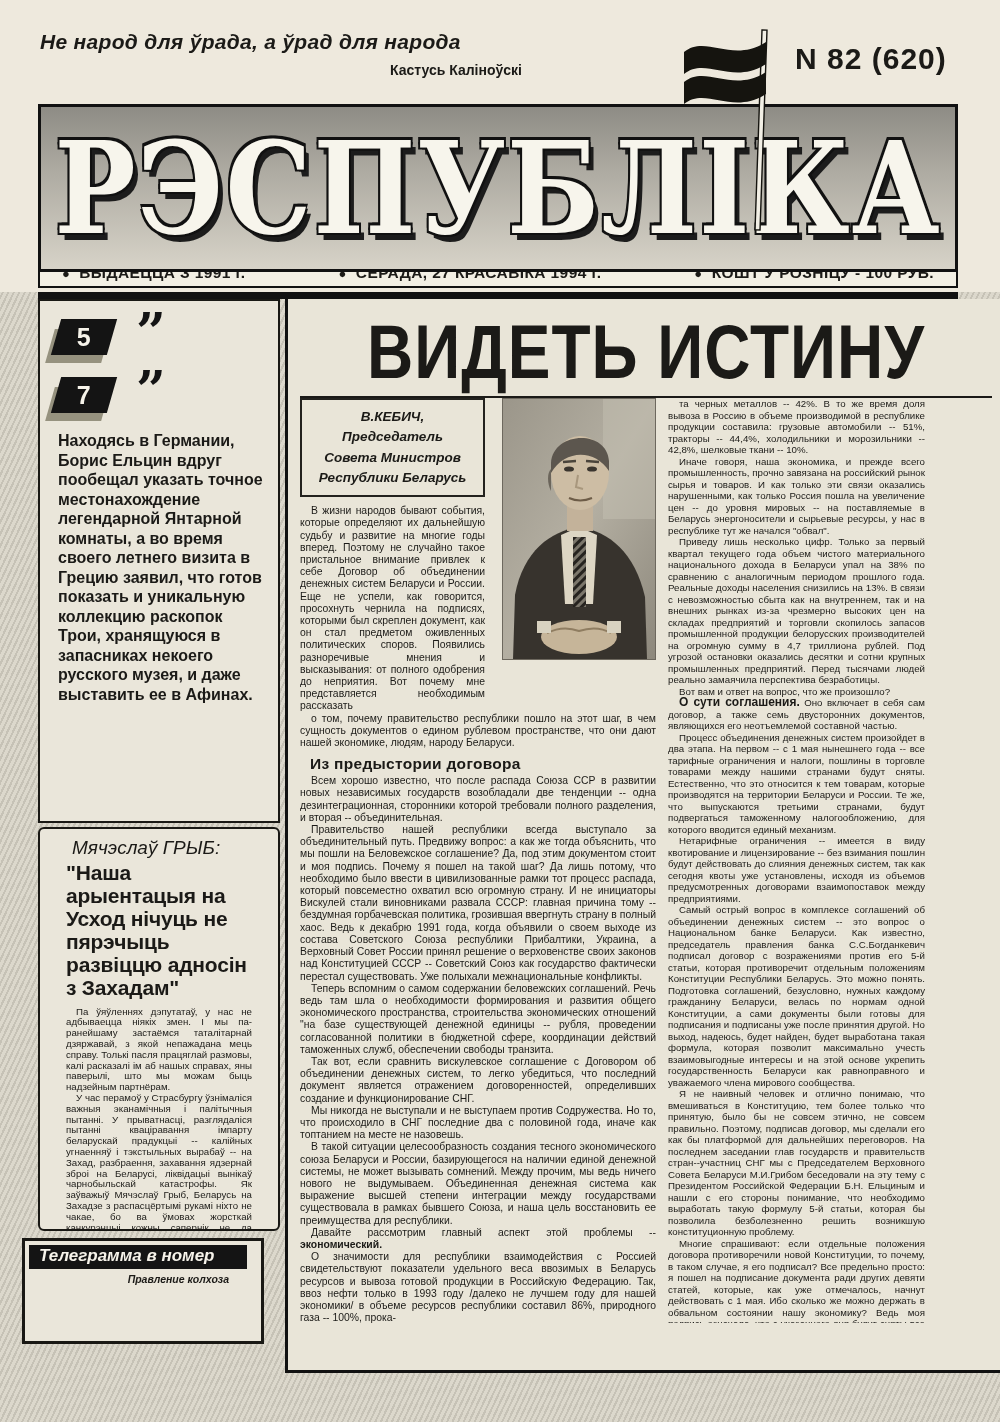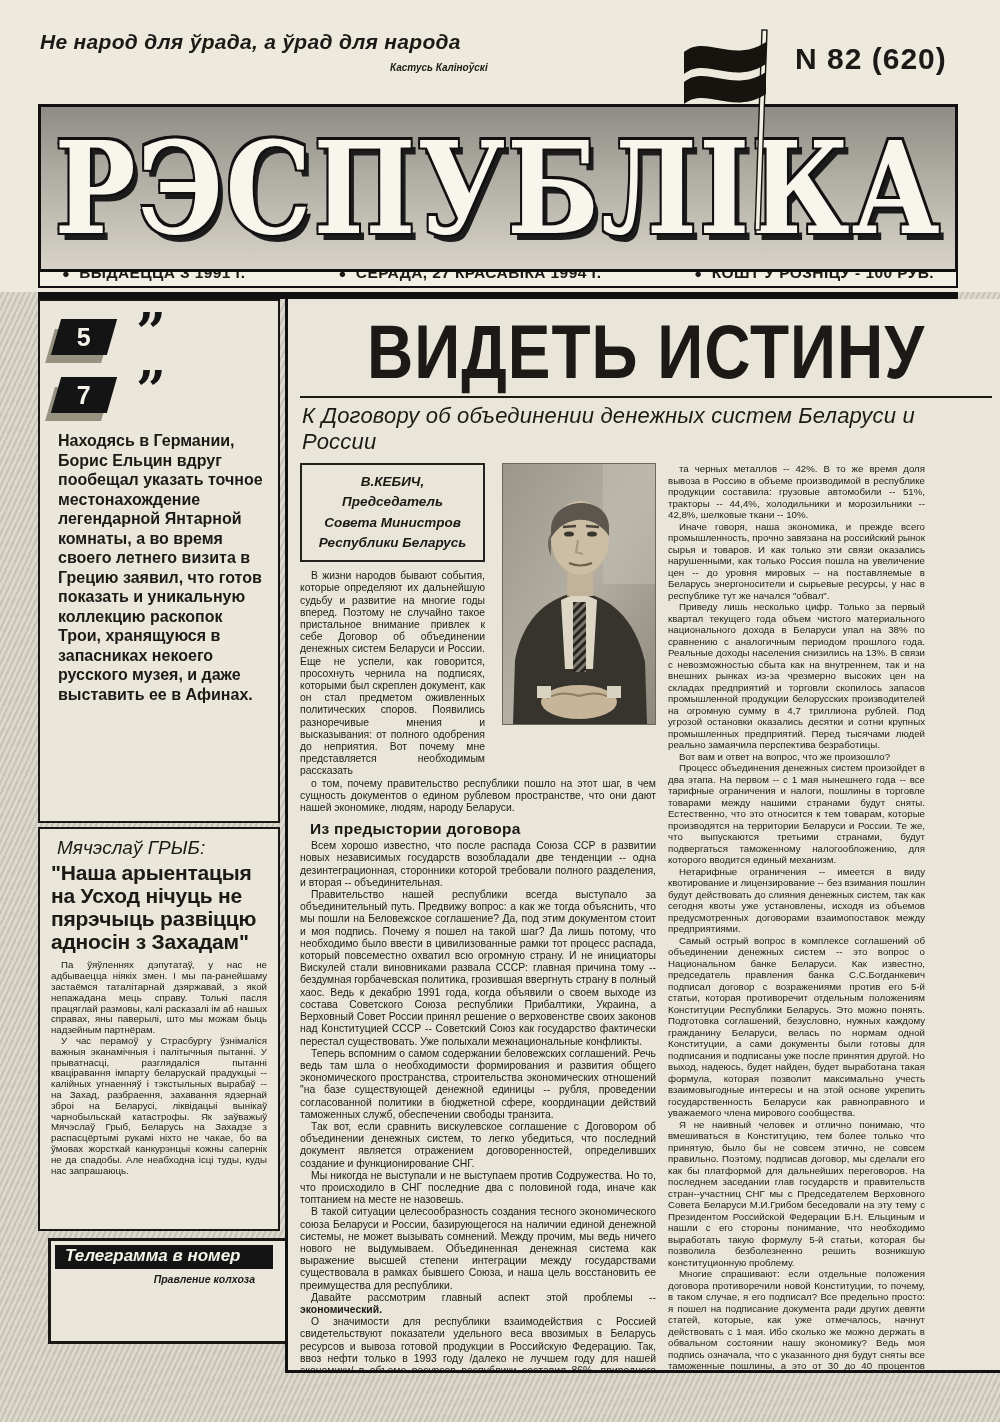--- a/index.html
+++ b/index.html
@@ -7,21 +7,21 @@
     position:relative;width:1000px;height:1422px;overflow:hidden;
     background:repeating-linear-gradient(115deg,#c6c2b6 0px,#c6c2b6 2px,#dcd8cc 2px,#dcd8cc 5px);
     font-family:"Liberation Sans",sans-serif;color:#1b1a17;
     -webkit-font-smoothing:antialiased;
   }
   .abs{position:absolute;}
 
   
   .top-strip{left:0;top:0;width:1000px;height:292px;background:#eee9dd;}
   .motto{left:40px;top:30px;font-size:21px;font-weight:bold;font-style:italic;letter-spacing:.3px;}
-  .motto-author{left:390px;top:62px;font-size:10px;font-weight:bold;font-style:italic;}
+  .motto-author{left:390px;top:62px;font-size:14px;font-weight:bold;}
   .issue-number{left:795px;top:42px;font-size:30px;font-weight:bold;letter-spacing:1px;}
 
   .masthead-box{
     left:38px;top:104px;width:920px;height:168px;box-sizing:border-box;
     border:3px solid #111;display:flex;align-items:center;justify-content:center;
     background:linear-gradient(180deg,#8e8c85 0%,#aeaba2 40%,#d7d3c8 100%);
     z-index:1;
   }
   .masthead-title{
     position:relative;z-index:4;
@@ -47,27 +47,27 @@
   .side-box{box-sizing:border-box;background:#eae6da;border:2px solid #191814;overflow:hidden;}
   .quote-box{left:38px;top:299px;width:242px;height:524px;padding:14px 14px 8px 14px;}
   .badge-row{position:relative;height:48px;margin-bottom:10px;}
   .badge-shadow{position:absolute;left:-4px;top:14px;width:56px;height:34px;background:#96927f;transform:skewX(-16deg);}
   .page-badge{position:absolute;left:2px;top:4px;width:56px;height:36px;background:#141414;transform:skewX(-16deg);
     display:flex;align-items:center;justify-content:center;}
   .page-badge span{transform:skewX(16deg);color:#f6f3ea;font-size:25px;font-weight:bold;}
   .quote-glyph{position:absolute;left:82px;top:-14px;font-family:"DejaVu Serif",serif;font-weight:bold;font-size:52px;color:#141414;}
   .quote-text{font-size:16px;font-weight:bold;line-height:1.22;margin:0 0 16px 4px;}
 
-  .gryb-box{left:38px;top:827px;width:242px;height:404px;padding:8px 11px;}
+  .gryb-box{left:38px;top:827px;width:242px;height:404px;padding:8px 26px;border-radius:6px;}
   .gryb-kicker{font-size:19px;font-style:italic;margin:0 0 2px 6px;}
   .gryb-headline{font-size:21px;font-weight:bold;line-height:1.1;margin:0 0 7px 0;letter-spacing:-.2px;}
   .gryb-box p.body{font-size:9.7px;line-height:10.8px;text-align:justify;margin:0;text-indent:10px;}
   .gryb-box p.body.lead{font-weight:bold;}
 
-  .telegram-box{left:48px;top:1238px;width:242px;height:106px;border-width:3px;padding:0 0 4px 0;}
+  .telegram-box{left:22px;top:1238px;width:242px;height:106px;border-width:3px;padding:0 0 4px 0;}
   .telegram-header{background:#141414;color:#f6f3ea;font-size:17px;font-weight:bold;font-style:italic;
     padding:1px 10px 3px 10px;margin:4px 14px 4px 4px;}
   .telegram-body{font-size:9.8px;line-height:11.2px;text-align:justify;margin:0 10px;text-indent:10px;}
   .telegram-sign{font-size:10.5px;font-weight:bold;font-style:italic;text-align:right;margin:3px 32px 0 0;line-height:1.15;}
 
   
   .main-box{
     left:285px;top:299px;width:722px;height:1074px;box-sizing:border-box;
     background:#e9e5d8;border:3px solid #111;border-top:none;overflow:hidden;
     padding:4px 12px 6px 12px;
@@ -163,21 +163,20 @@
   <div class="telegram-header">Телеграмма в номер</div>
   <div class="telegram-sign">
     <span>Правление колхоза</span><br>
     
   </div>
 </div>
 
 <div class="abs main-box">
   <div class="headline">ВИДЕТЬ ИСТИНУ</div>
   <div class="headline-rule"></div>
-  <div class="subtitle">К Договору об объединении денежных систем Беларуси и России</div>
 
   <div class="cols">
 
     <div class="col-left">
       <div class="top-row">
         <div class="narrow-col">
           <div class="byline-box">
             <span>В.КЕБИЧ,</span><br>
             <span>Председатель</span><br>
             <span>Совета Министров</span><br>
@@ -231,20 +230,24 @@
         <span class="econ-bold">экономический.</span>
       </p>
       <p class="art">О значимости для республики взаимодействия с Россией свидетельствуют показатели удельного веса ввозимых в Беларусь ресурсов и вывоза готовой продукции в Российскую Федерацию. Так, ввоз нефти только в 1993 году /далеко не лучшем году для нашей экономики/ в объеме ресурсов республики составил 86%, природного газа -- 100%, прока-</p>
     </div>
 
     <div class="col-right">
       <p class="art">та черных металлов -- 42%. В то же время доля вывоза в Россию в объеме производимой в республике продукции составила: грузовые автомобили -- 51%, тракторы -- 44,4%, холодильники и морозильники -- 42,8%, шелковые ткани -- 10%.</p>
       <p class="art">Иначе говоря, наша экономика, и прежде всего промышленность, прочно завязана на российский рынок сырья и товаров. И как только эти связи оказались нарушенными, как только Россия пошла на увеличение цен -- до уровня мировых -- на поставляемые в Беларусь энергоносители и сырьевые ресурсы, у нас в республике тут же начался "обвал".</p>
       <p class="art">Приведу лишь несколько цифр. Только за первый квартал текущего года объем чистого материального национального дохода в Беларуси упал на 38% по сравнению с аналогичным периодом прошлого года. Реальные доходы населения снизились на 13%. В связи с невозможностью сбыта как на внутреннем, так и на внешних рынках из-за чрезмерно высоких цен на складах предприятий и торговли скопилось запасов промышленной продукции белорусских производителей на огромную сумму в 4,7 триллиона рублей. Под угрозой остановки оказались десятки и сотни крупных промышленных предприятий. Перед тысячами людей реально замаячила перспектива безработицы.</p>
       <p class="art">Вот вам и ответ на вопрос, что же произошло?</p>
+      <p class="art">
+        <span class="bold-lead">О сути соглашения.</span>
+        <span>Оно включает в себя сам договор, а также семь двусторонних документов, являющихся его неотъемлемой составной частью.</span>
+      </p>
       <p class="art">Процесс объединения денежных систем произойдет в два этапа. На первом -- с 1 мая нынешнего года -- все тарифные ограничения и налоги, пошлины в торговле товарами между нашими странами будут сняты. Естественно, что это относится к тем товарам, которые производятся на территории Беларуси и России. Те же, что выпускаются третьими странами, будут подвергаться таможенному налогообложению, для которого вводится единый механизм.</p>
       <p class="art">Нетарифные ограничения -- имеется в виду квотирование и лицензирование -- без взимания пошлин будут действовать до слияния денежных систем, так как сегодня квоты уже установлены, исходя из объемов предусмотренных договорами взаимопоставок между предприятиями.</p>
       <p class="art">Самый острый вопрос в комплексе соглашений об объединении денежных систем -- это вопрос о Национальном банке Беларуси. Как известно, председатель правления банка С.С.Богданкевич подписал договор с возражениями против его 5-й статьи, которая противоречит отдельным положениям Конституции Республики Беларусь. Это можно понять. Подготовка соглашений, безусловно, нужных каждому гражданину Беларуси, велась по нормам одной Конституции, а сами документы были готовы для подписания и подписаны уже после принятия другой. Но выход, надеюсь, будет найден, будет выработана такая формула, которая позволит максимально учесть взаимовыгодные интересы и на этой основе укрепить государственность Беларуси как равноправного и уважаемого члена мирового сообщества.</p>
       <p class="art">Я не наивный человек и отлично понимаю, что вмешиваться в Конституцию, тем более только что принятую, было бы не совсем этично, не совсем правильно. Поэтому, подписав договор, мы сделали его как бы платформой для дальнейших переговоров. На последнем заседании глав государств и правительств стран--участниц СНГ мы с Председателем Верховного Совета Беларуси М.И.Грибом беседовали на эту тему с Президентом Российской Федерации Б.Н. Ельциным и нашли с его стороны понимание, что необходимо выработать такую формулу 5-й статьи, которая бы позволила безболезненно решить возникшую конституционную проблему.</p>
       <p class="art">Многие спрашивают: если отдельные положения договора противоречили новой Конституции, то почему, в таком случае, я его подписал? Все предельно просто: я пошел на подписание документа ради других девяти статей, которые, как уже отмечалось, начнут действовать с 1 мая. Ибо сколько же можно держать в обвальном состоянии нашу экономику? Ведь моя подпись означала, что с указанного дня будут сняты все таможенные пошлины, а это от 30 до 40 процентов стоимости товаров.</p>
 
     </div>
   </div>
 </div>
 

